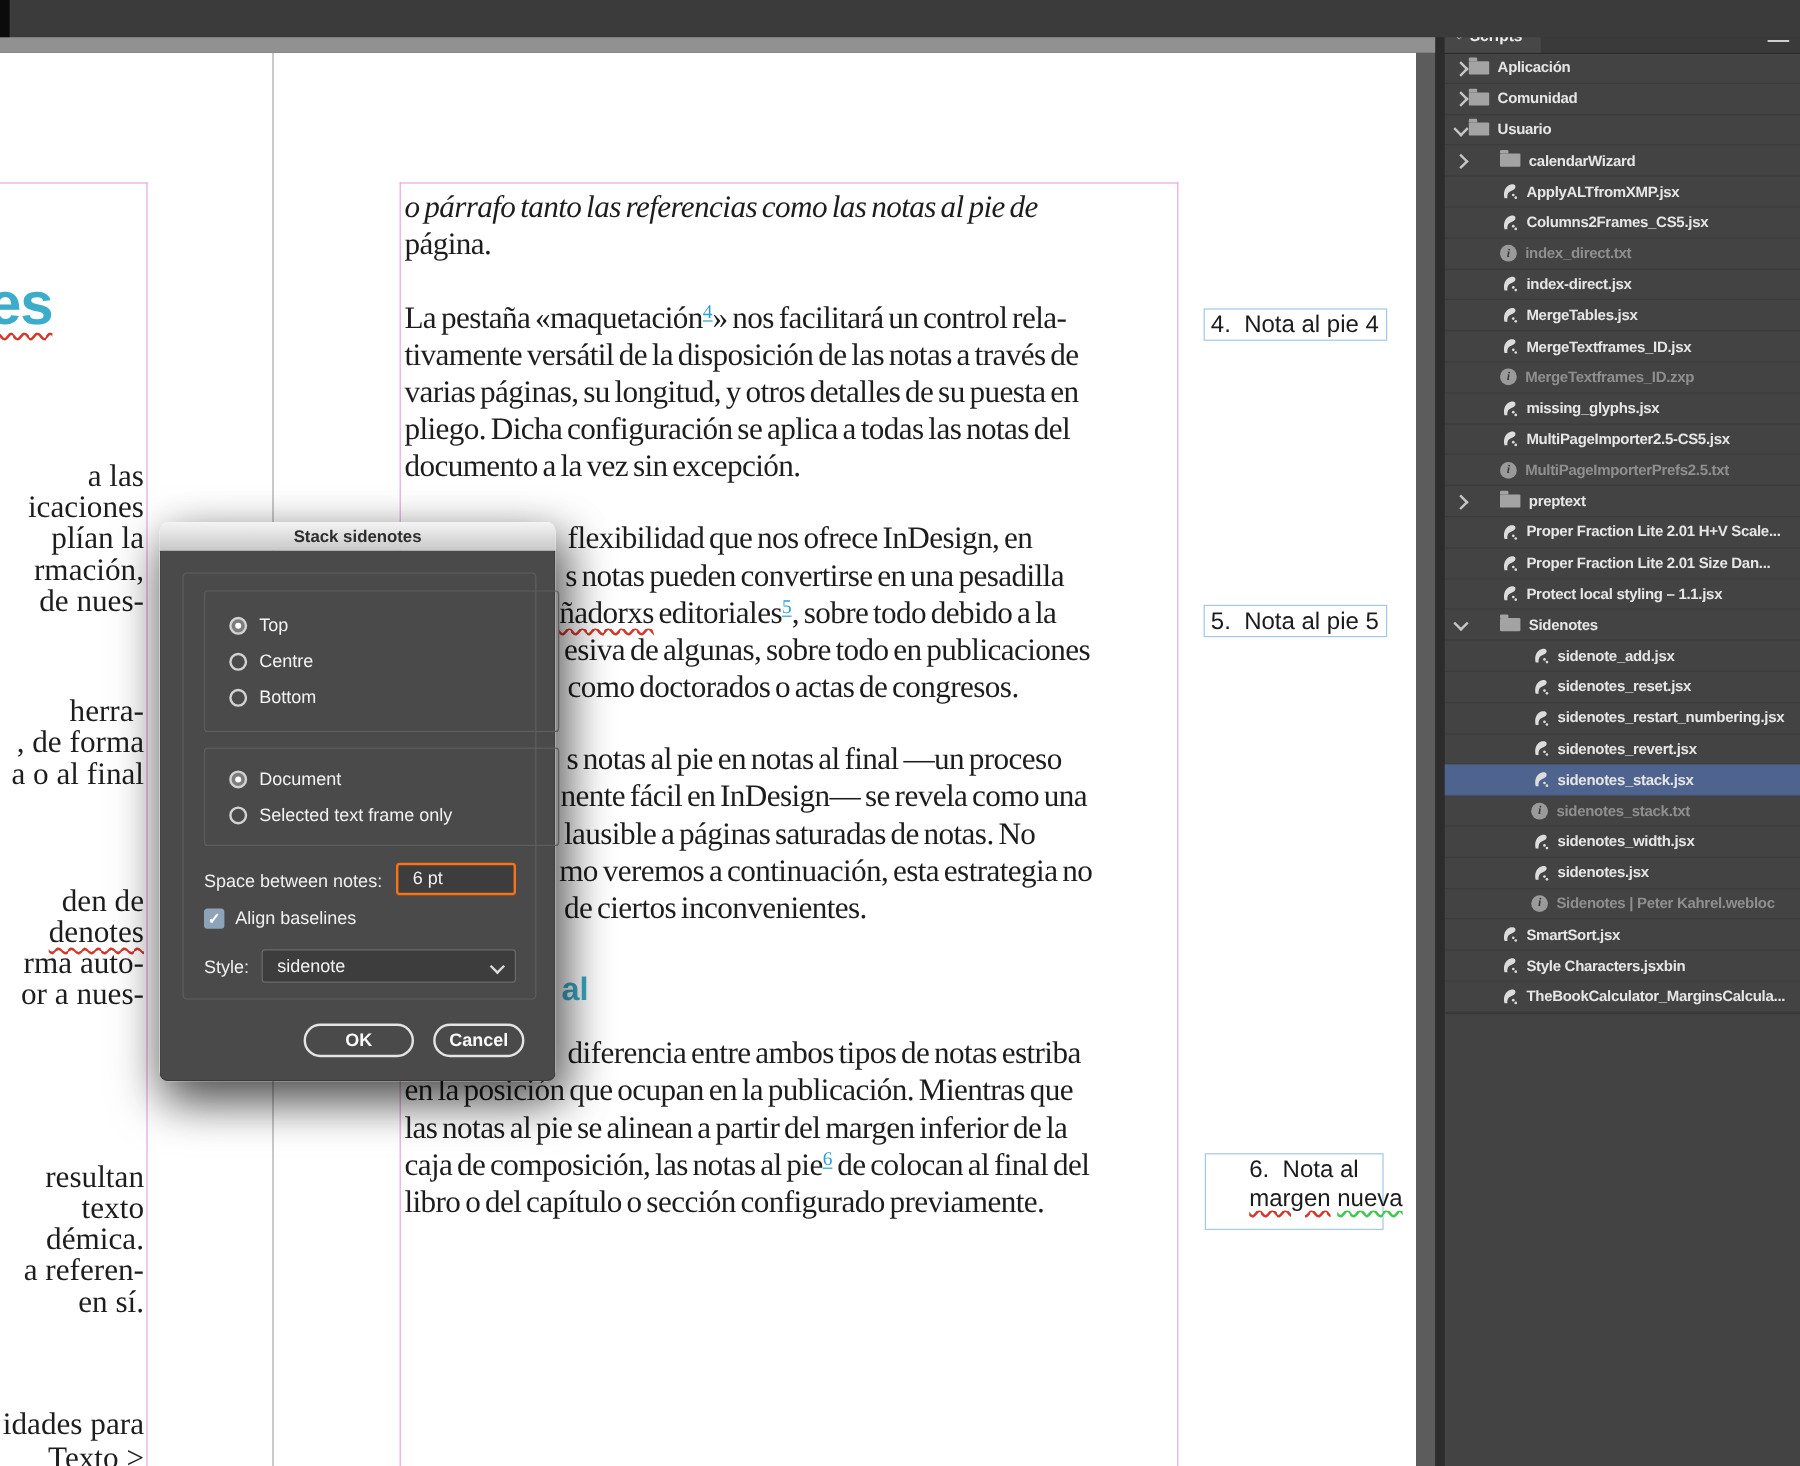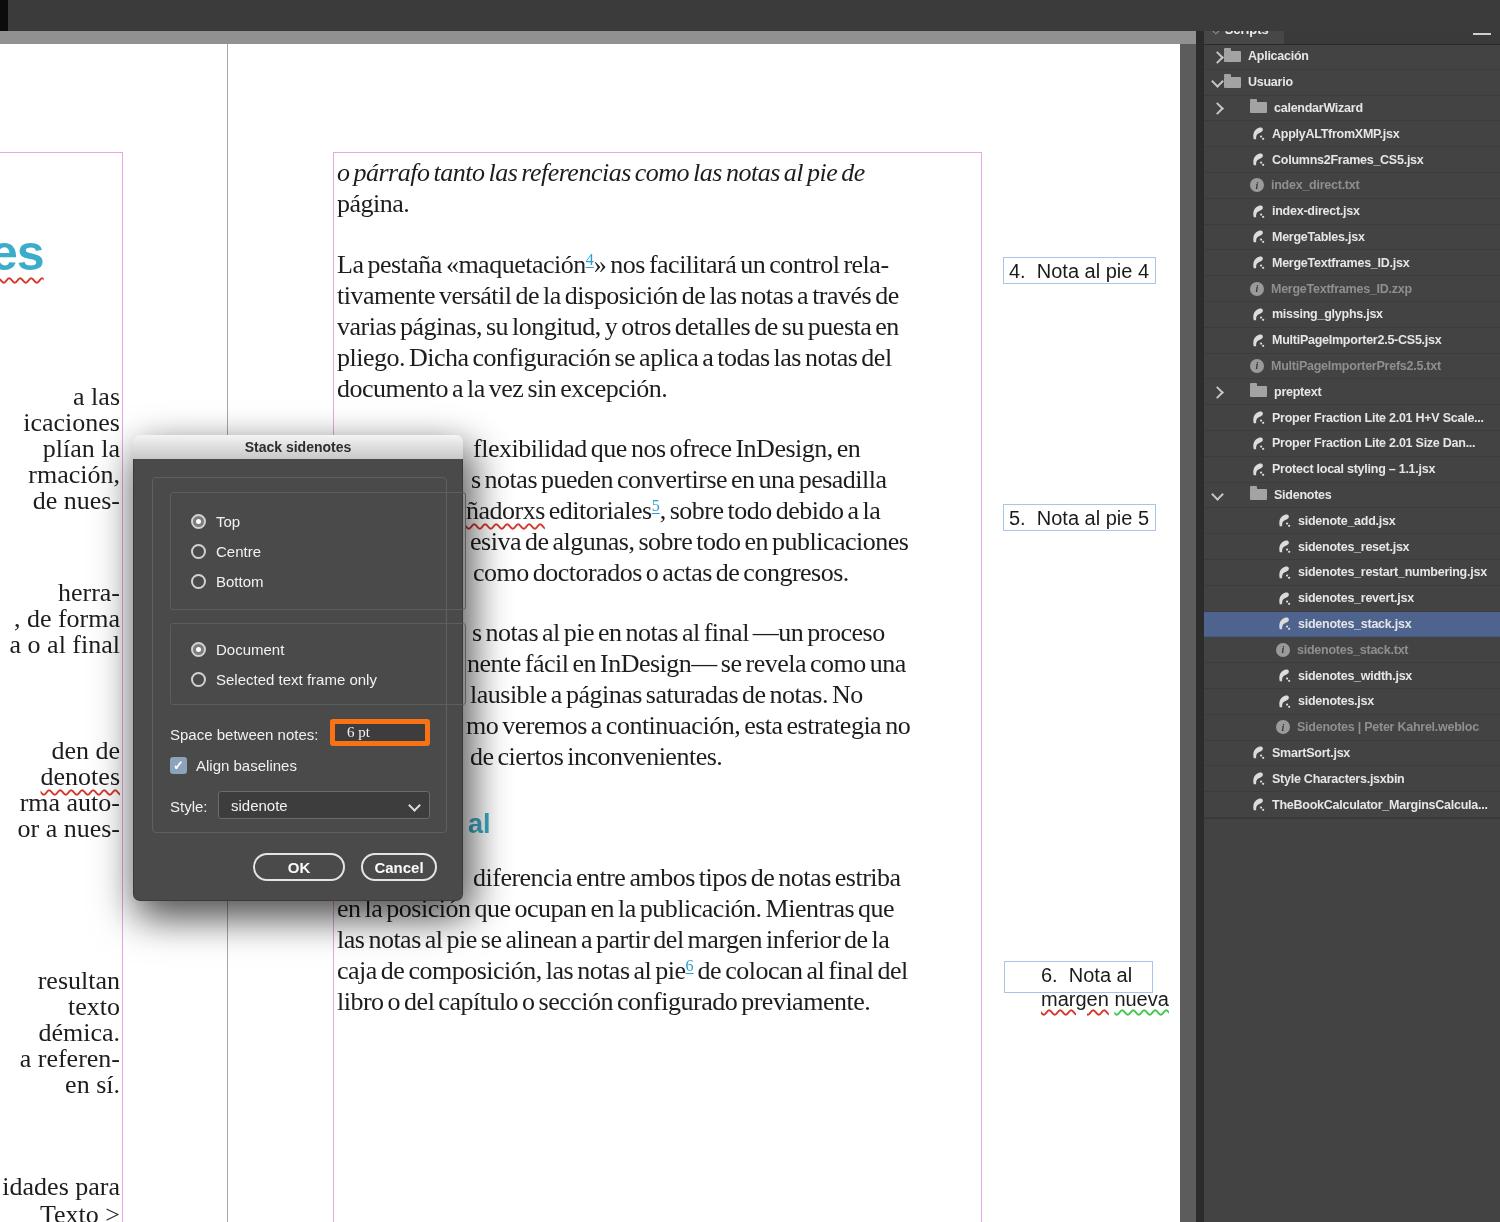--- a/index.html
+++ b/index.html
@@ -68,22 +68,22 @@
         display:flex;flex-direction:column;justify-content:center;gap:13px;padding-left:20px}
   #gbox-pos{top:57px;height:118px}
   #gbox-scope{top:188px;height:82px}
   .rrow{display:flex;align-items:center;gap:10px;font-size:15px;color:#f2f2f2}
   .radio{width:15px;height:15px;border-radius:50%;border:2px solid #d2d2d2;box-sizing:border-box;background:transparent;
          flex:none;position:relative}
   .radio.on{background:#7c7c7c}
   .radio.on::after{content:"";position:absolute;left:50%;top:50%;width:5px;height:5px;margin:-2.5px;border-radius:50%;background:#fff}
   .dlabel{position:absolute;font-size:15px;color:#f0f0f0}
   #space-label{left:37px;top:291px}
-  #space-input{position:absolute;left:197px;top:284px;width:100px;height:27px;background:#3d3d3d;border:5px solid #f97316;
-               border-radius:3px;color:#f2f2f2;font-size:15px;padding:0 0 0 12px;box-sizing:border-box;font-family:Liberation Serif, serif}
+  #space-input{position:absolute;left:197px;top:284px;width:100px;height:27px;background:#3d3d3d;border:2px solid #f97316;
+               border-radius:3px;color:#f2f2f2;font-size:15px;padding:0 0 0 12px;box-sizing:border-box;font-family:Liberation Sans, sans-serif}
   #align-row{position:absolute;left:37px;top:322px;display:flex;gap:9px;align-items:center;font-size:15px;color:#f0f0f0}
   .cbx{width:17px;height:17px;border-radius:3px;background:var(--checkbox-blue);color:#fff;font-size:13px;font-weight:700;
        display:flex;align-items:center;justify-content:center;flex:none}
   #style-label{left:37px;top:363px}
   #style-dd{position:absolute;left:85px;top:356px;width:212px;height:28px;background:#3d3d3d;border:1px solid #6b6b6b;
             border-radius:3px;color:#f2f2f2;font-size:15px;display:flex;align-items:center;padding-left:12px;box-sizing:border-box}
   .ddchev{position:absolute;right:10px;top:9px;width:7px;height:7px;border-right:2px solid #ddd;border-bottom:2px solid #ddd;transform:rotate(45deg)}
   .dbtn{position:absolute;top:418px;height:28px;border-radius:14px;border:2px solid #e4e4e4;background:transparent;
         color:#fafafa;font-size:15px;font-weight:700;font-family:inherit;cursor:pointer}
   #ok-btn{left:120px;width:92px}
@@ -143,21 +143,21 @@
       <div class="leftline" style="right: 1380px; top: 992px;"><span>texto</span></div>
       <div class="leftline" style="right: 1380px; top: 1018px;"><span>démica.</span></div>
       <div class="leftline" style="right: 1380px; top: 1044px;"><span>a referen-</span></div>
       <div class="leftline" style="right: 1380px; top: 1070px;"><span>en sí.</span></div>
       <div class="leftline" style="right: 1380px; top: 1172px;"><span>idades para</span></div>
       <div class="leftline" style="right: 1380px; top: 1200px;"><span>Texto &gt;</span></div>
     </div>
   <div id="sidenotes">
       <div class="sidenote" style="left: 1003px; top: 257px; width: 153px; height: 27px;"><div><span>4.  Nota al pie 4</span></div></div>
       <div class="sidenote" style="left: 1003px; top: 504px; width: 153px; height: 27px;"><div><span>5.  Nota al pie 5</span></div></div>
-      <div class="sidenote" style="left: 1004px; top: 961px; width: 149px; height: 32px; padding-left: 36px;"><div><span>6.  Nota al</span></div><div><span class="sqred">margen</span><span> </span><span class="sqgreen">nueva</span></div></div>
+      <div class="sidenote" style="left: 1004px; top: 961px; width: 149px; height: 64px; padding-left: 36px;"><div><span>6.  Nota al</span></div><div><span class="sqred">margen</span><span> </span><span class="sqgreen">nueva</span></div></div>
     </div>
 
   <div class="topbar"></div>
   <div class="notch"></div>
   <div class="pasteboard"></div>
   <div class="scrollstrip"></div>
   <div class="dockgap"></div>
 
   <div class="panel">
     <div class="panel-topstrip">
@@ -170,20 +170,27 @@
       </div>
       <span class="hamb"></span>
     </div>
     <div class="slist" id="scripts-list">
         <div class="srow">
           <span class="chev right"></span>
           <span class="icon-slot" style="margin-left: 20px;">
             <span class="folder-icon"></span>
           </span>
           <span class="slabel">Aplicación</span>
+        </div>
+        <div class="srow">
+          <span class="chev right"></span>
+          <span class="icon-slot" style="margin-left: 20px;">
+            <span class="folder-icon"></span>
+          </span>
+          <span class="slabel">Comunidad</span>
         </div>
         <div class="srow">
           <span class="chev down"></span>
           <span class="icon-slot" style="margin-left: 20px;">
             <span class="folder-icon"></span>
           </span>
           <span class="slabel">Usuario</span>
         </div>
         <div class="srow">
           <span class="chev right"></span>

